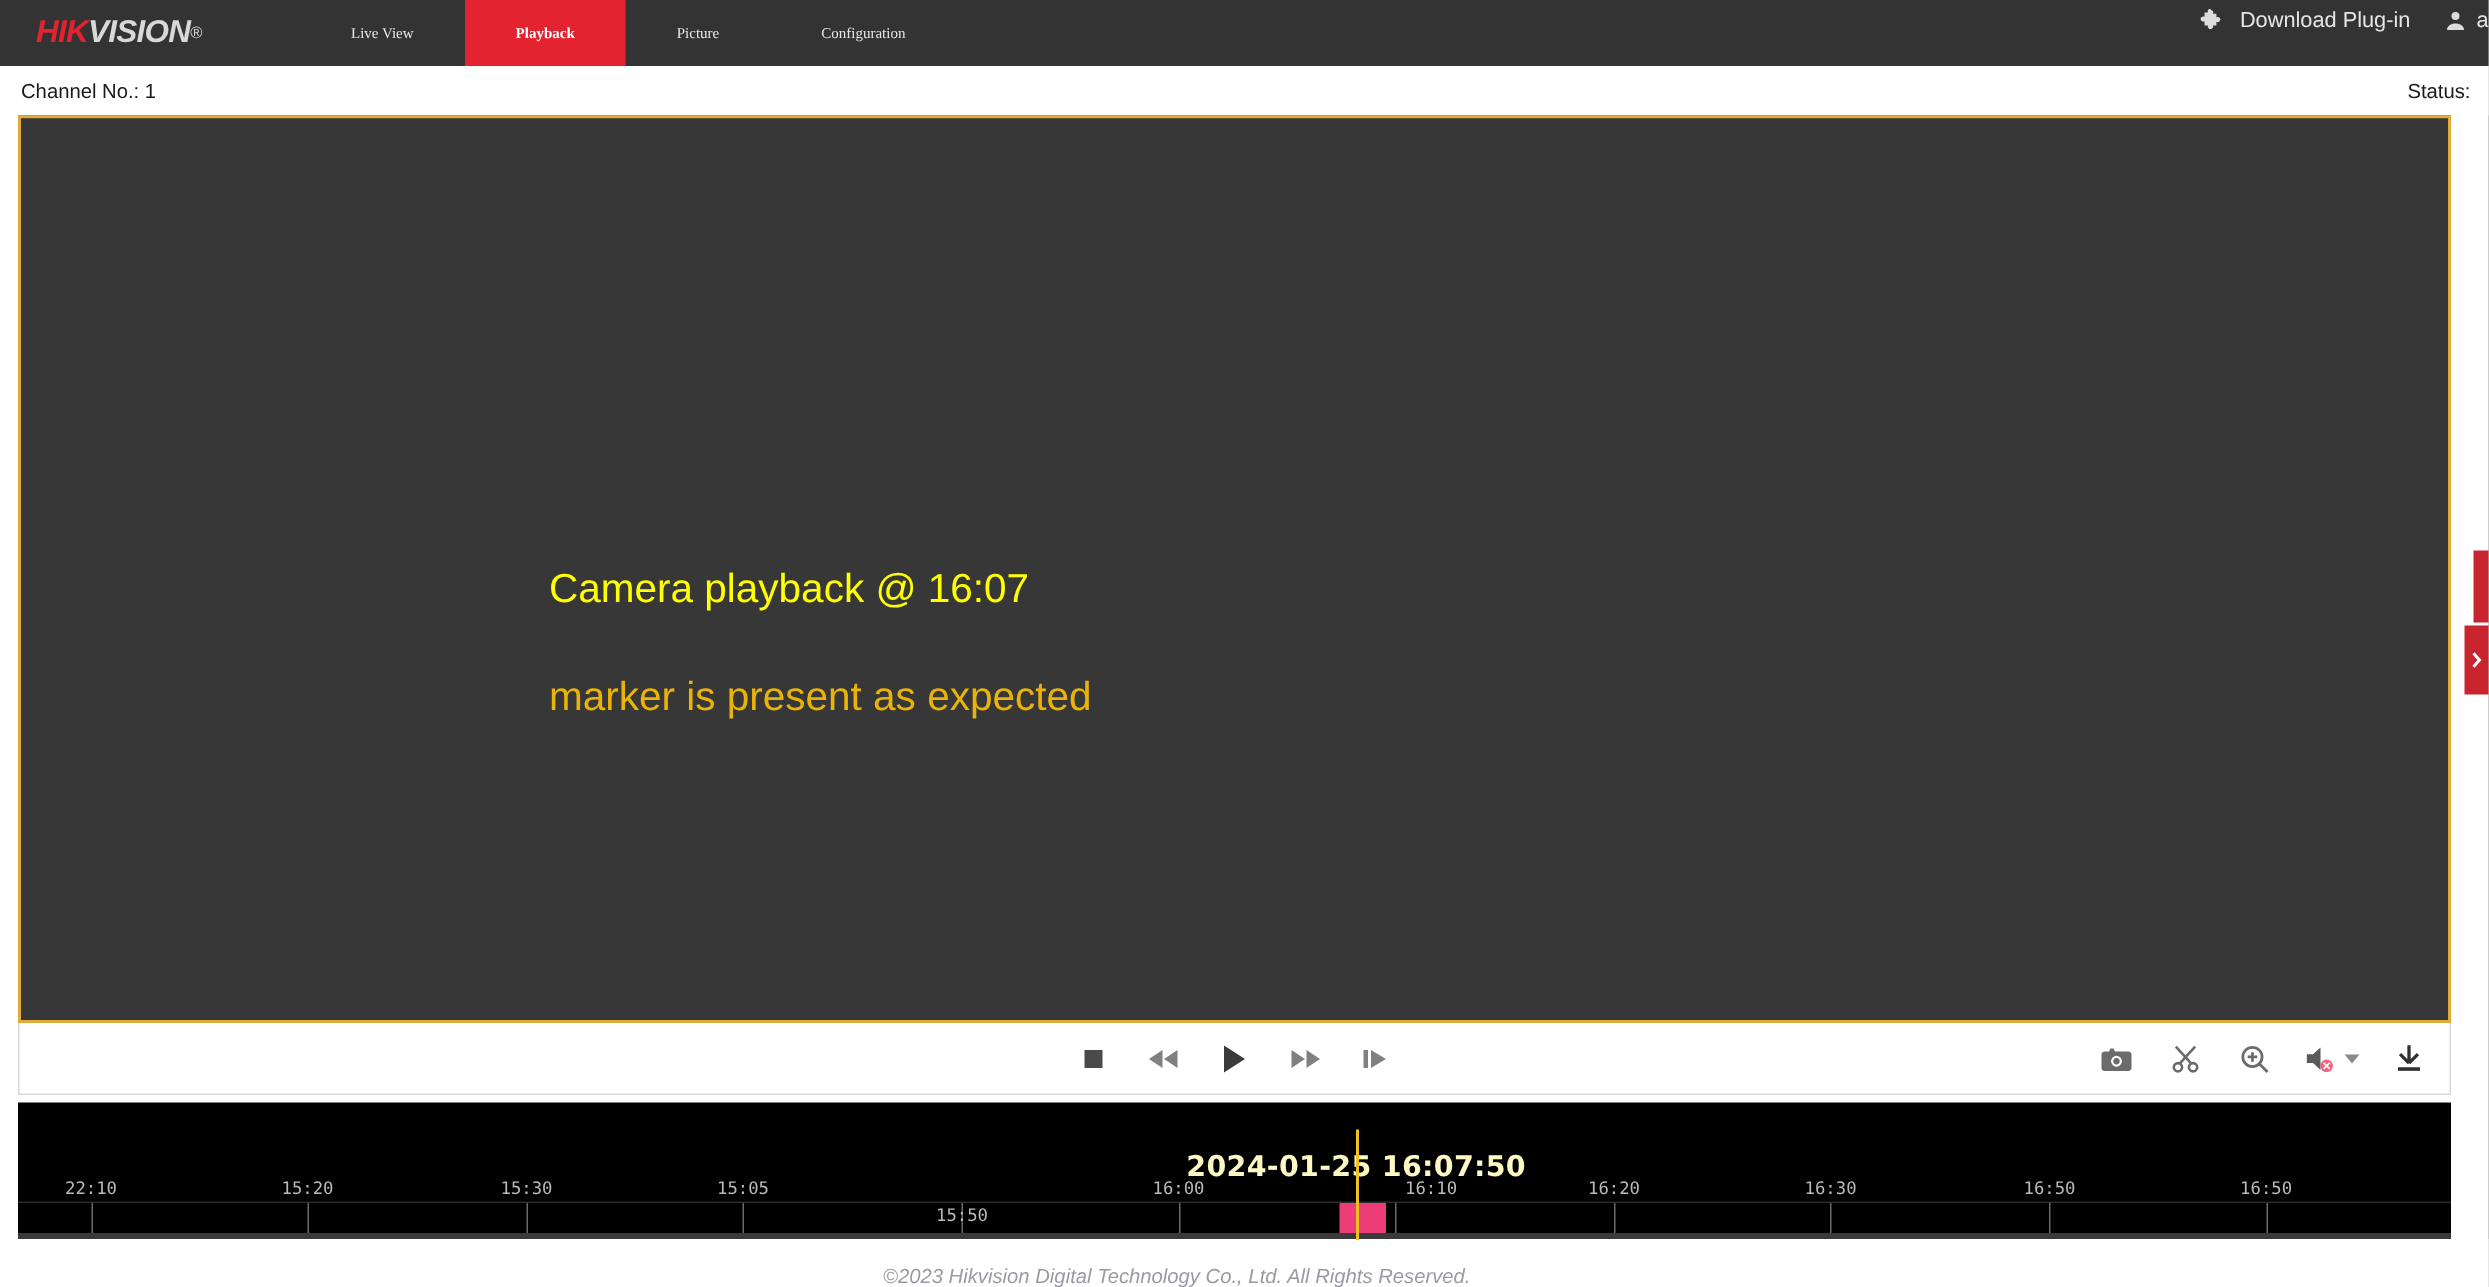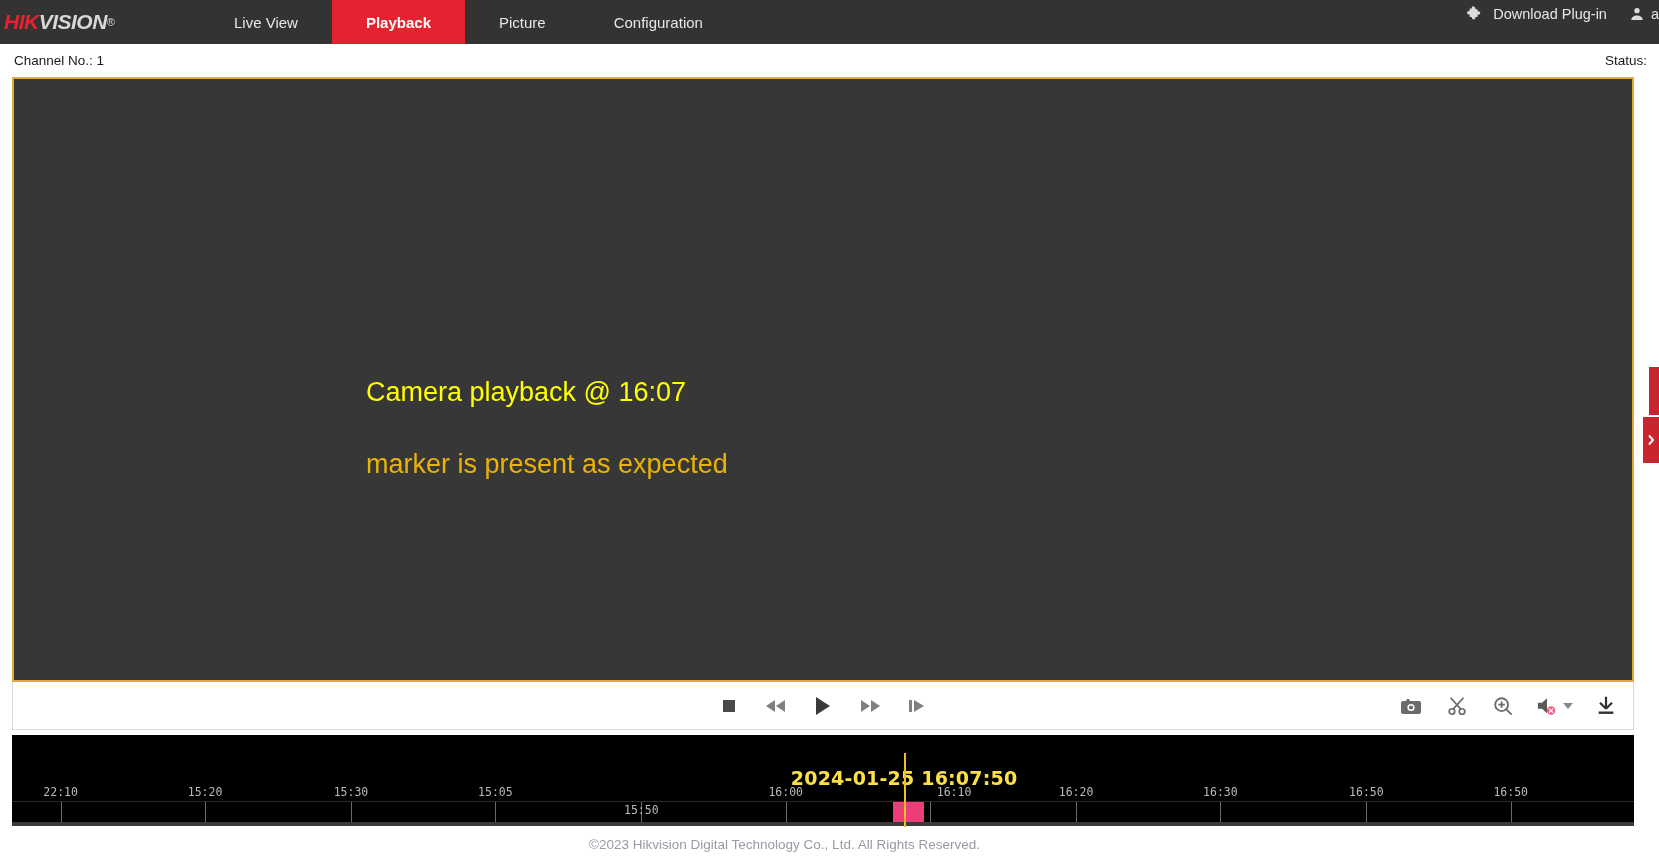--- a/index.html
+++ b/index.html
@@ -20,21 +20,21 @@
     position: relative;
     height: 44px;
     background: #333333;
     display: flex;
     align-items: stretch;
   }
   .brand {
     width: 200px;
     display: flex;
     align-items: center;
-    padding-left: 4px;
+    padding-left: 24px;
     box-sizing: border-box;
     font-style: italic;
     font-weight: bold;
     font-size: 21px;
     letter-spacing: -0.5px;
   }
   .brand .hik { color: #e32430; }
   .brand .vision { color: #d8d8d8; }
   .brand .reg {
     color: #d8d8d8;
@@ -46,23 +46,24 @@
   .nav {
     display: flex;
     align-items: stretch;
   }
   .nav-item {
     display: flex;
     align-items: center;
     justify-content: center;
     padding: 12px 34px;
     color: #e6e6e6;
-    font-size: 15px;
+    font-size: 10px;
     cursor: pointer;
     white-space: nowrap;
+    font-family: Liberation Serif, serif;
   }
   .nav-item.active {
     background: #e32430;
     color: #ffffff;
     font-weight: bold;
   }
   .topbar-right {
     position: absolute;
     right: 0;
     top: 0;
@@ -237,21 +238,21 @@
     transform: translateX(-50%);
     color: #b9b9b9;
     font-size: 11.5px;
     font-family: "DejaVu Sans Mono", monospace;
     white-space: nowrap;
   }
   .tl-current {
     position: absolute;
     top: 32px;
     transform: translateX(-50%);
-    color: #fde047;
+    color: #fef9c3;
     font-size: 19px;
     font-weight: bold;
     font-family: "DejaVu Sans", sans-serif;
     white-space: nowrap;
     letter-spacing: 0.2px;
   }
   .tl-track {
     position: absolute;
     left: 0;
     right: 0;
@@ -313,27 +314,28 @@
   }
 
   
   .footer {
     position: absolute;
     left: 0;
     top: 826px;
     width: 1659px;
     height: 32px;
     display: flex;
-    align-items: center;
+    align-items: flex-end;
     justify-content: center;
     color: #9a9aa5;
     font-size: 13.5px;
     background: #ffffff;
     padding-top: 4px;
     box-sizing: border-box;
+    font-style: italic;
   }
   .footer-inner {
     margin-left: -90px;
     white-space: nowrap;
   }
   .hairline {
     position: absolute;
     left: 12px;
     top: 776px;
     width: 1622px;

